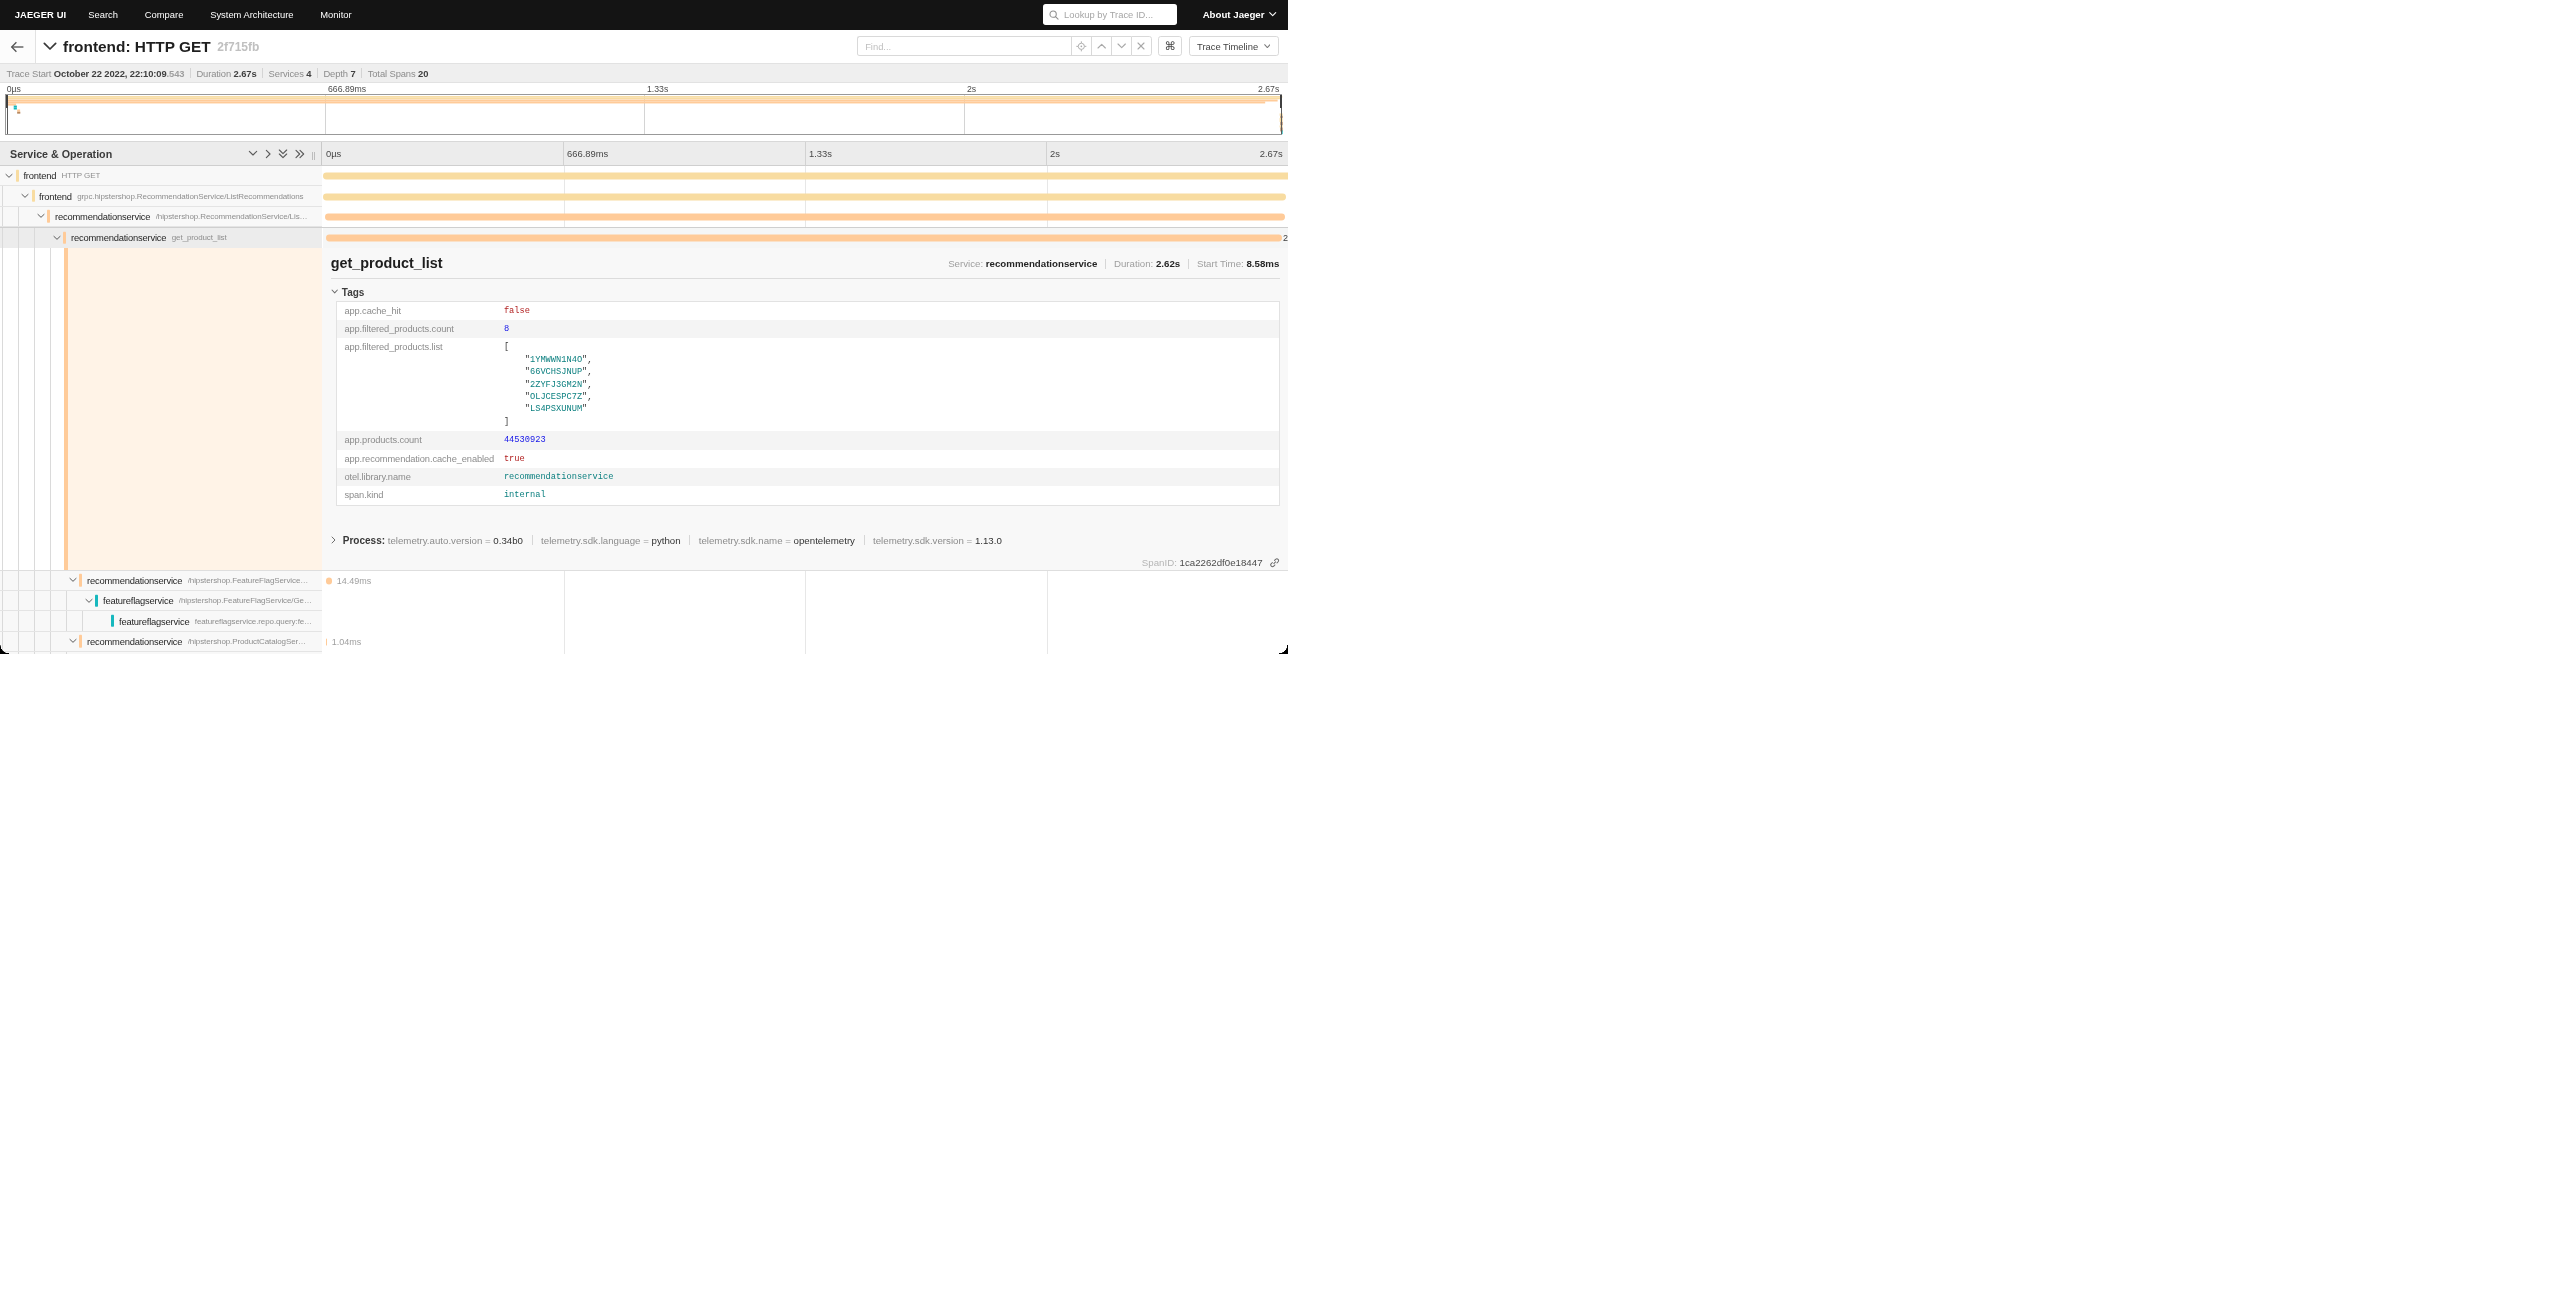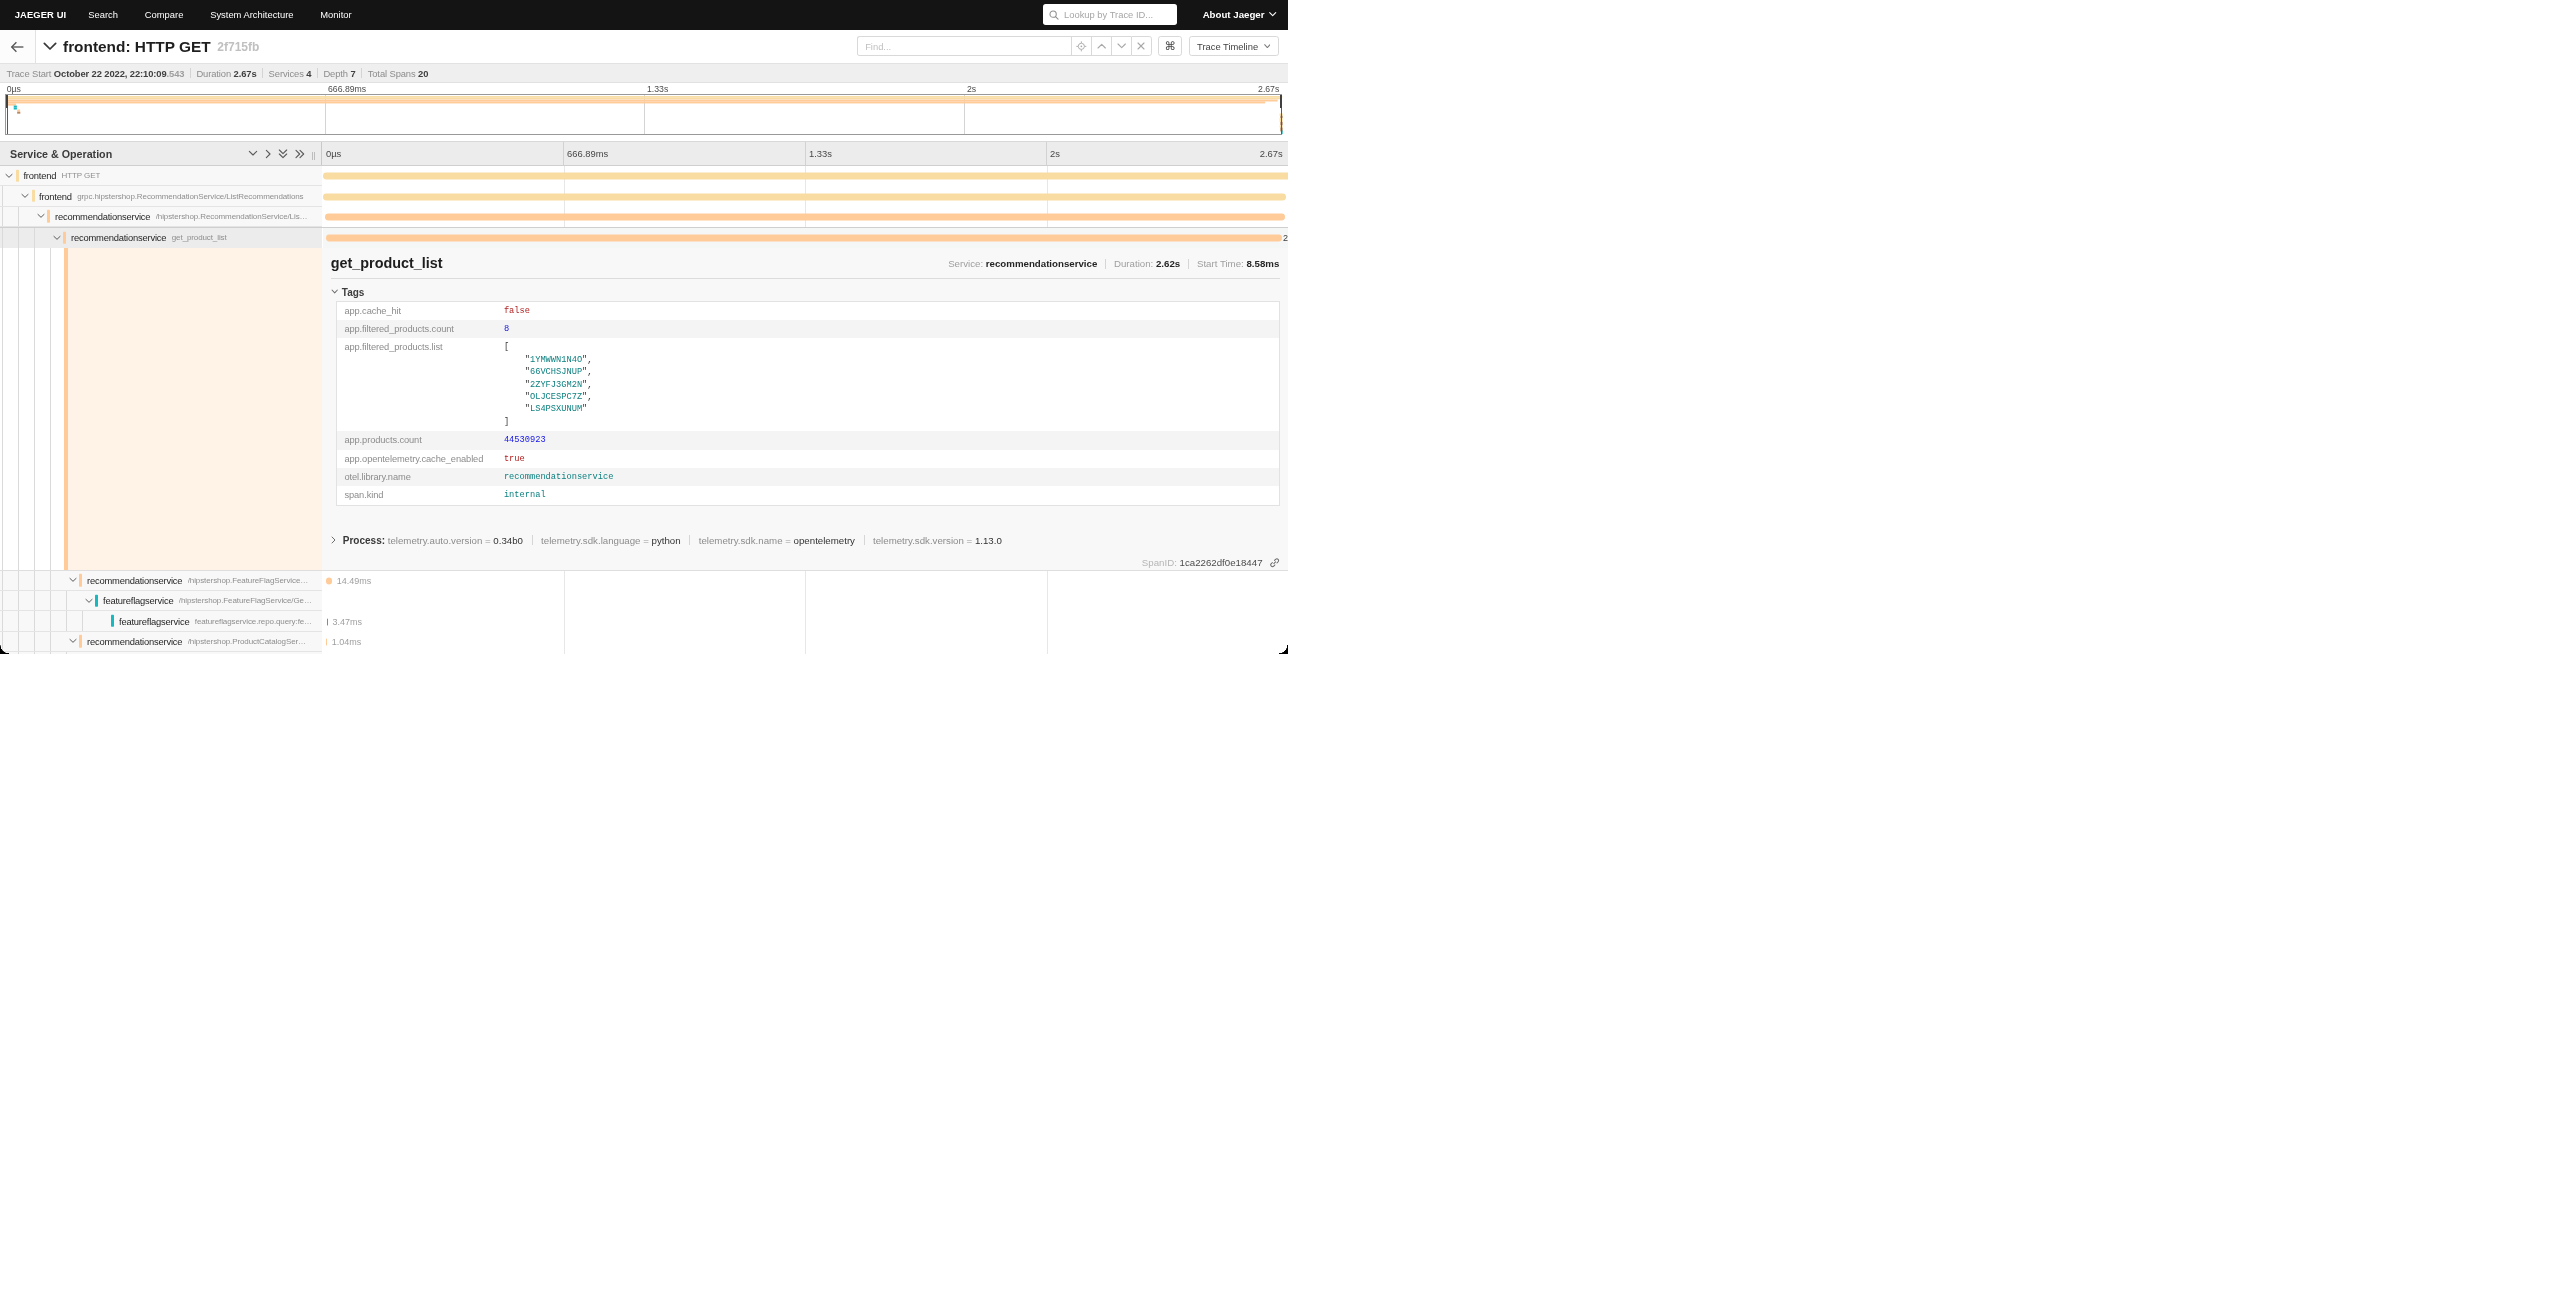--- a/index.html
+++ b/index.html
@@ -422,21 +422,21 @@
               </tr>
               <tr>
                 <td class="k">app.filtered_products.list</td>
                 <td class="v">[<br><span style="white-space:pre">    </span>"<span class="jv-str">1YMWWN1N4O</span>",<br><span style="white-space:pre">    </span>"<span class="jv-str">66VCHSJNUP</span>",<br><span style="white-space:pre">    </span>"<span class="jv-str">2ZYFJ3GM2N</span>",<br><span style="white-space:pre">    </span>"<span class="jv-str">OLJCESPC7Z</span>",<br><span style="white-space:pre">    </span>"<span class="jv-str">LS4PSXUNUM</span>"<br>]</td>
               </tr>
               <tr>
                 <td class="k">app.products.count</td>
                 <td class="v"><span class="jv-num">44530923</span></td>
               </tr>
               <tr>
-                <td class="k">app.opentelemetry.cache_enabled</td>
+                <td class="k">app.recommendation.cache_enabled</td>
                 <td class="v"><span class="jv-bool">true</span></td>
               </tr>
               <tr>
                 <td class="k">otel.library.name</td>
                 <td class="v"><span class="jv-str">recommendationservice</span></td>
               </tr>
               <tr>
                 <td class="k">span.kind</td>
                 <td class="v"><span class="jv-str">internal</span></td>
               </tr>
@@ -510,24 +510,20 @@
             <span class="guide" style="left:34px"></span>
             <span class="guide" style="left:50px"></span>
             <span class="guide" style="left:66px"></span>
             <span class="guide" style="left:82px"></span>
             <span class="svc-bar" style="left:111px;background:#17B8BE"></span>
             <span class="row-text" style="left:119px">
               <span class="svc-name">featureflagservice</span>
               <span class="op-name">featureflagservice.repo.query:fe…</span>
             </span>
           </div>
-          <div class="row-right">
-            <span class="span-bar" style="left:3.5px;width:1.4px;background:#17B8BE"></span>
-            <span class="bar-label" style="left:9.6px">3.47ms</span>
-          </div>
         </div>
         <div class="span-row">
           <div class="row-left">
             <span class="guide" style="left:2.4px"></span>
             <span class="guide" style="left:18px"></span>
             <span class="guide" style="left:34px"></span>
             <span class="guide" style="left:50px"></span>
             <span class="row-chevron" style="left:69px">
               <svg width="8" height="5.4" viewBox="0 0 12 8">
                 <polyline points="1.3,1.5 6,6 10.7,1.5" fill="none" stroke="#4f4f4f" stroke-width="1.4" stroke-linecap="round" stroke-linejoin="round"></polyline>

